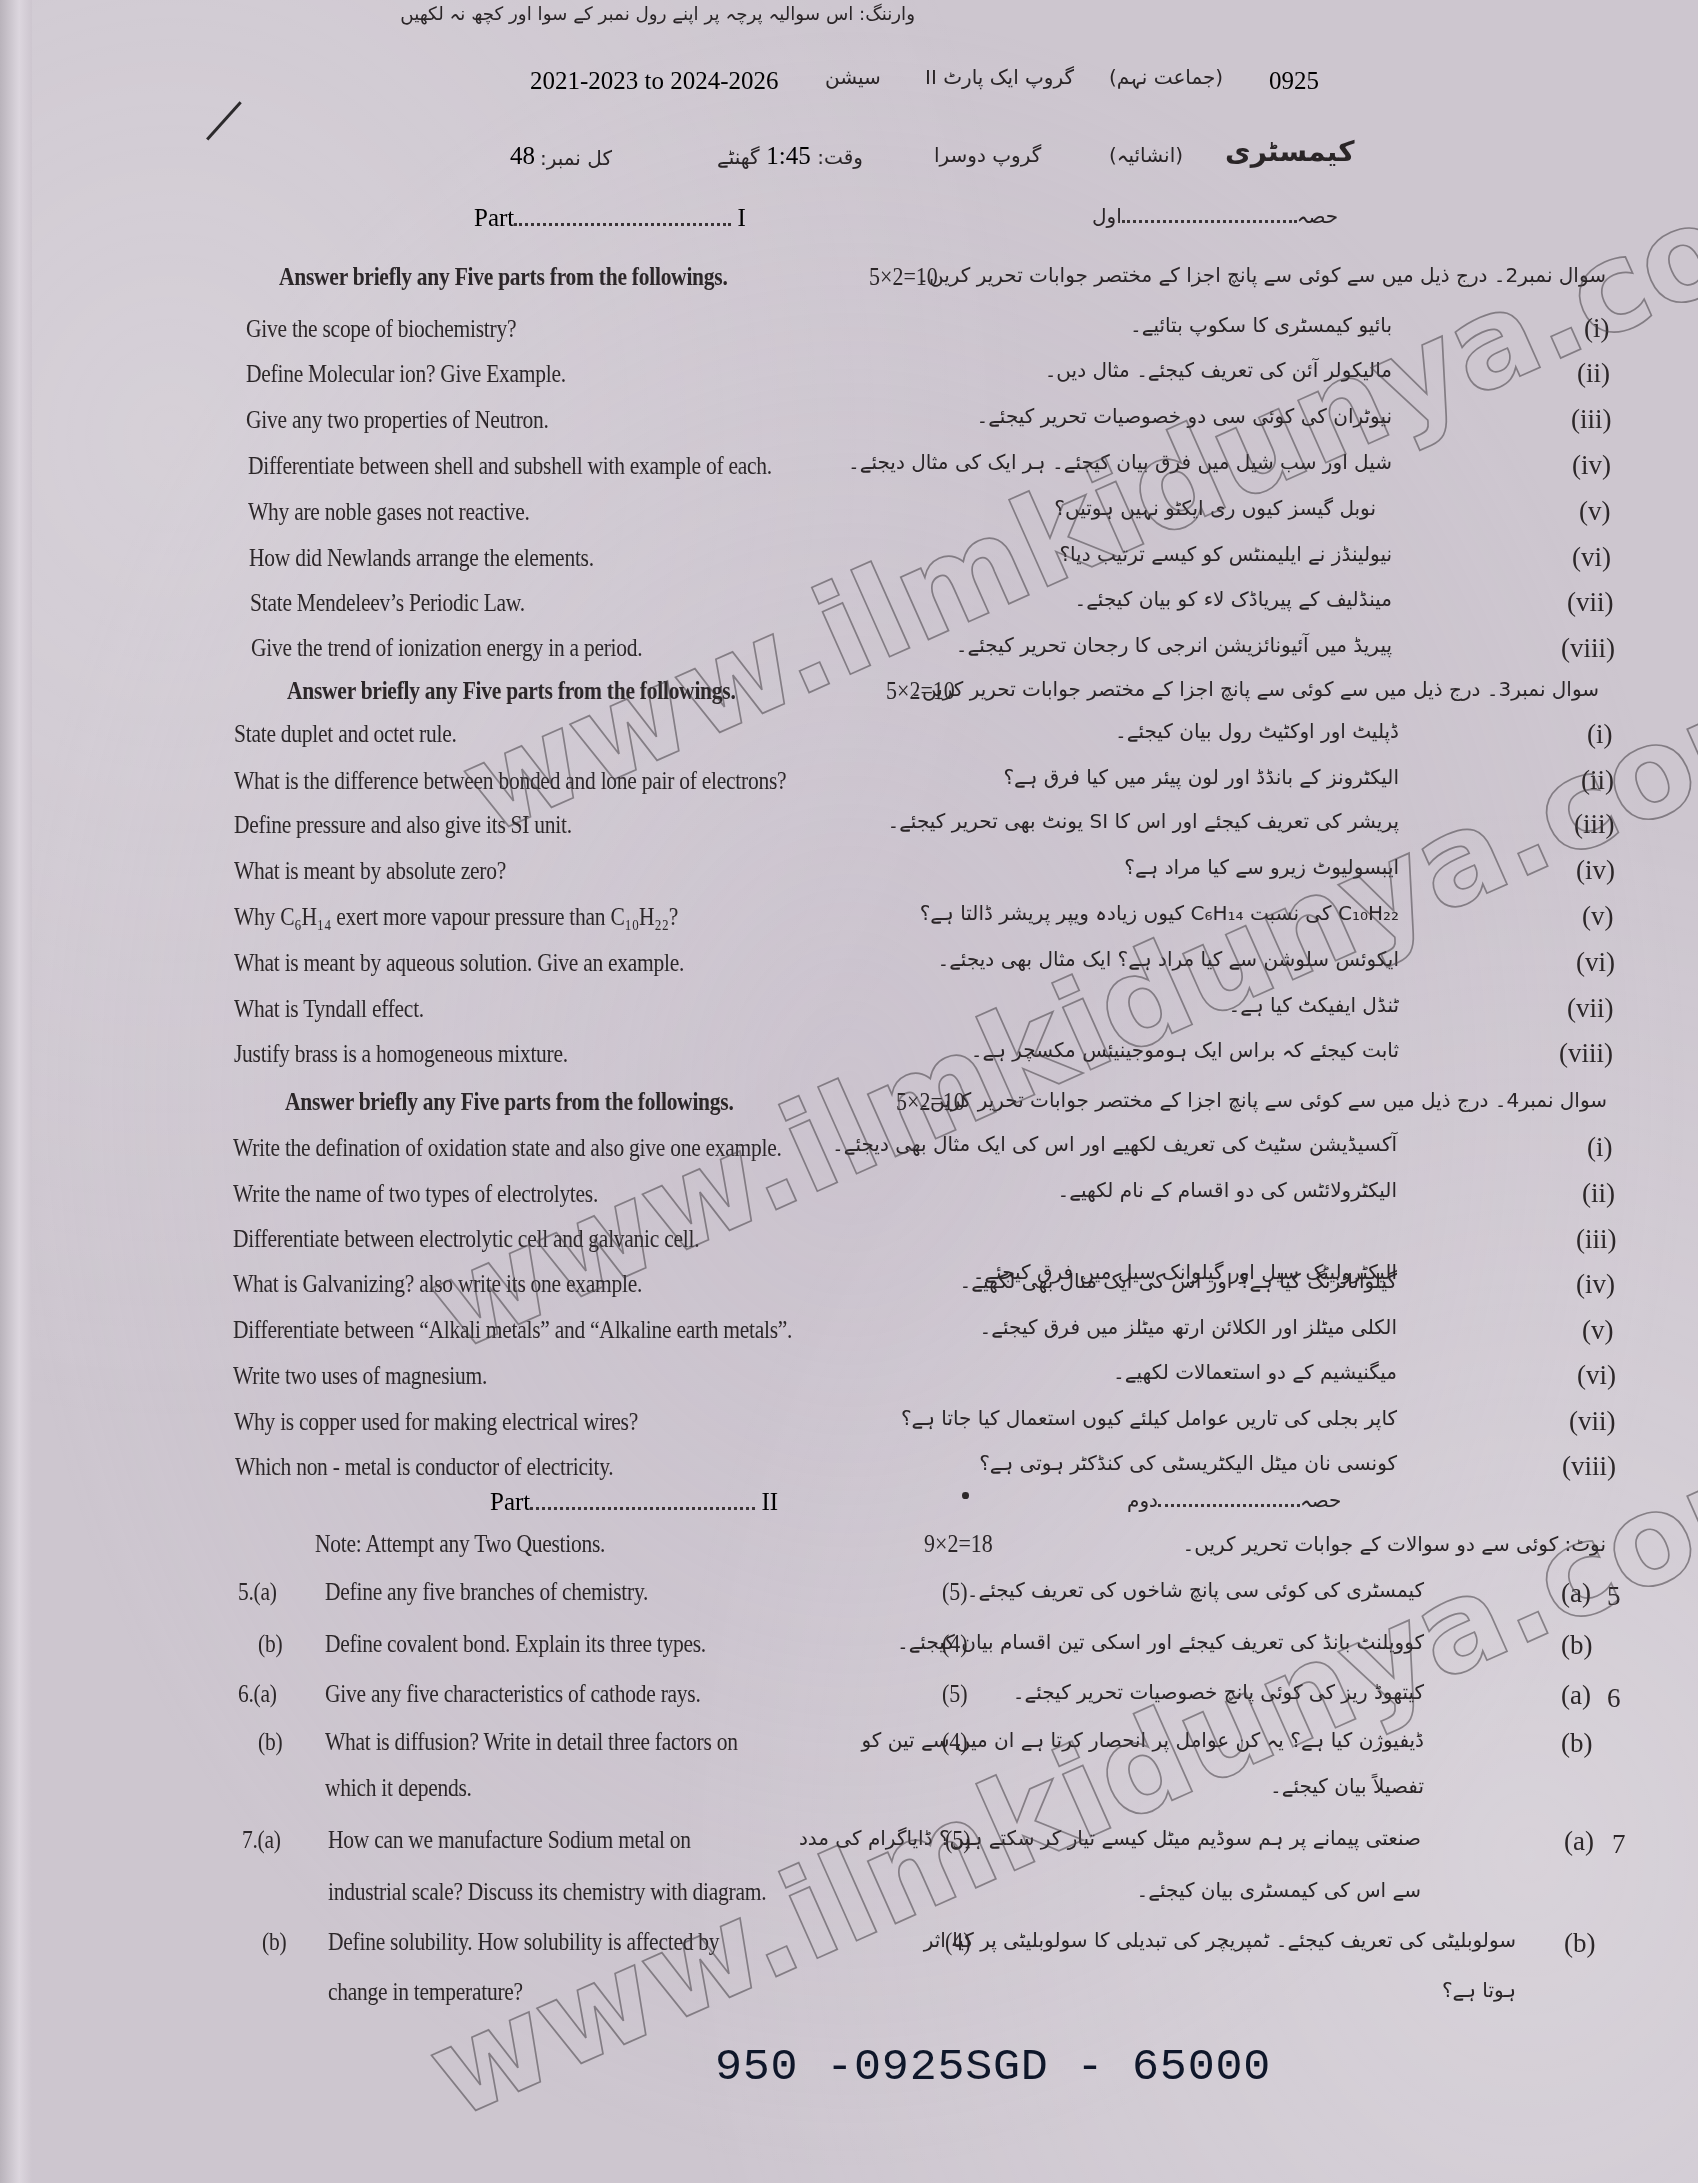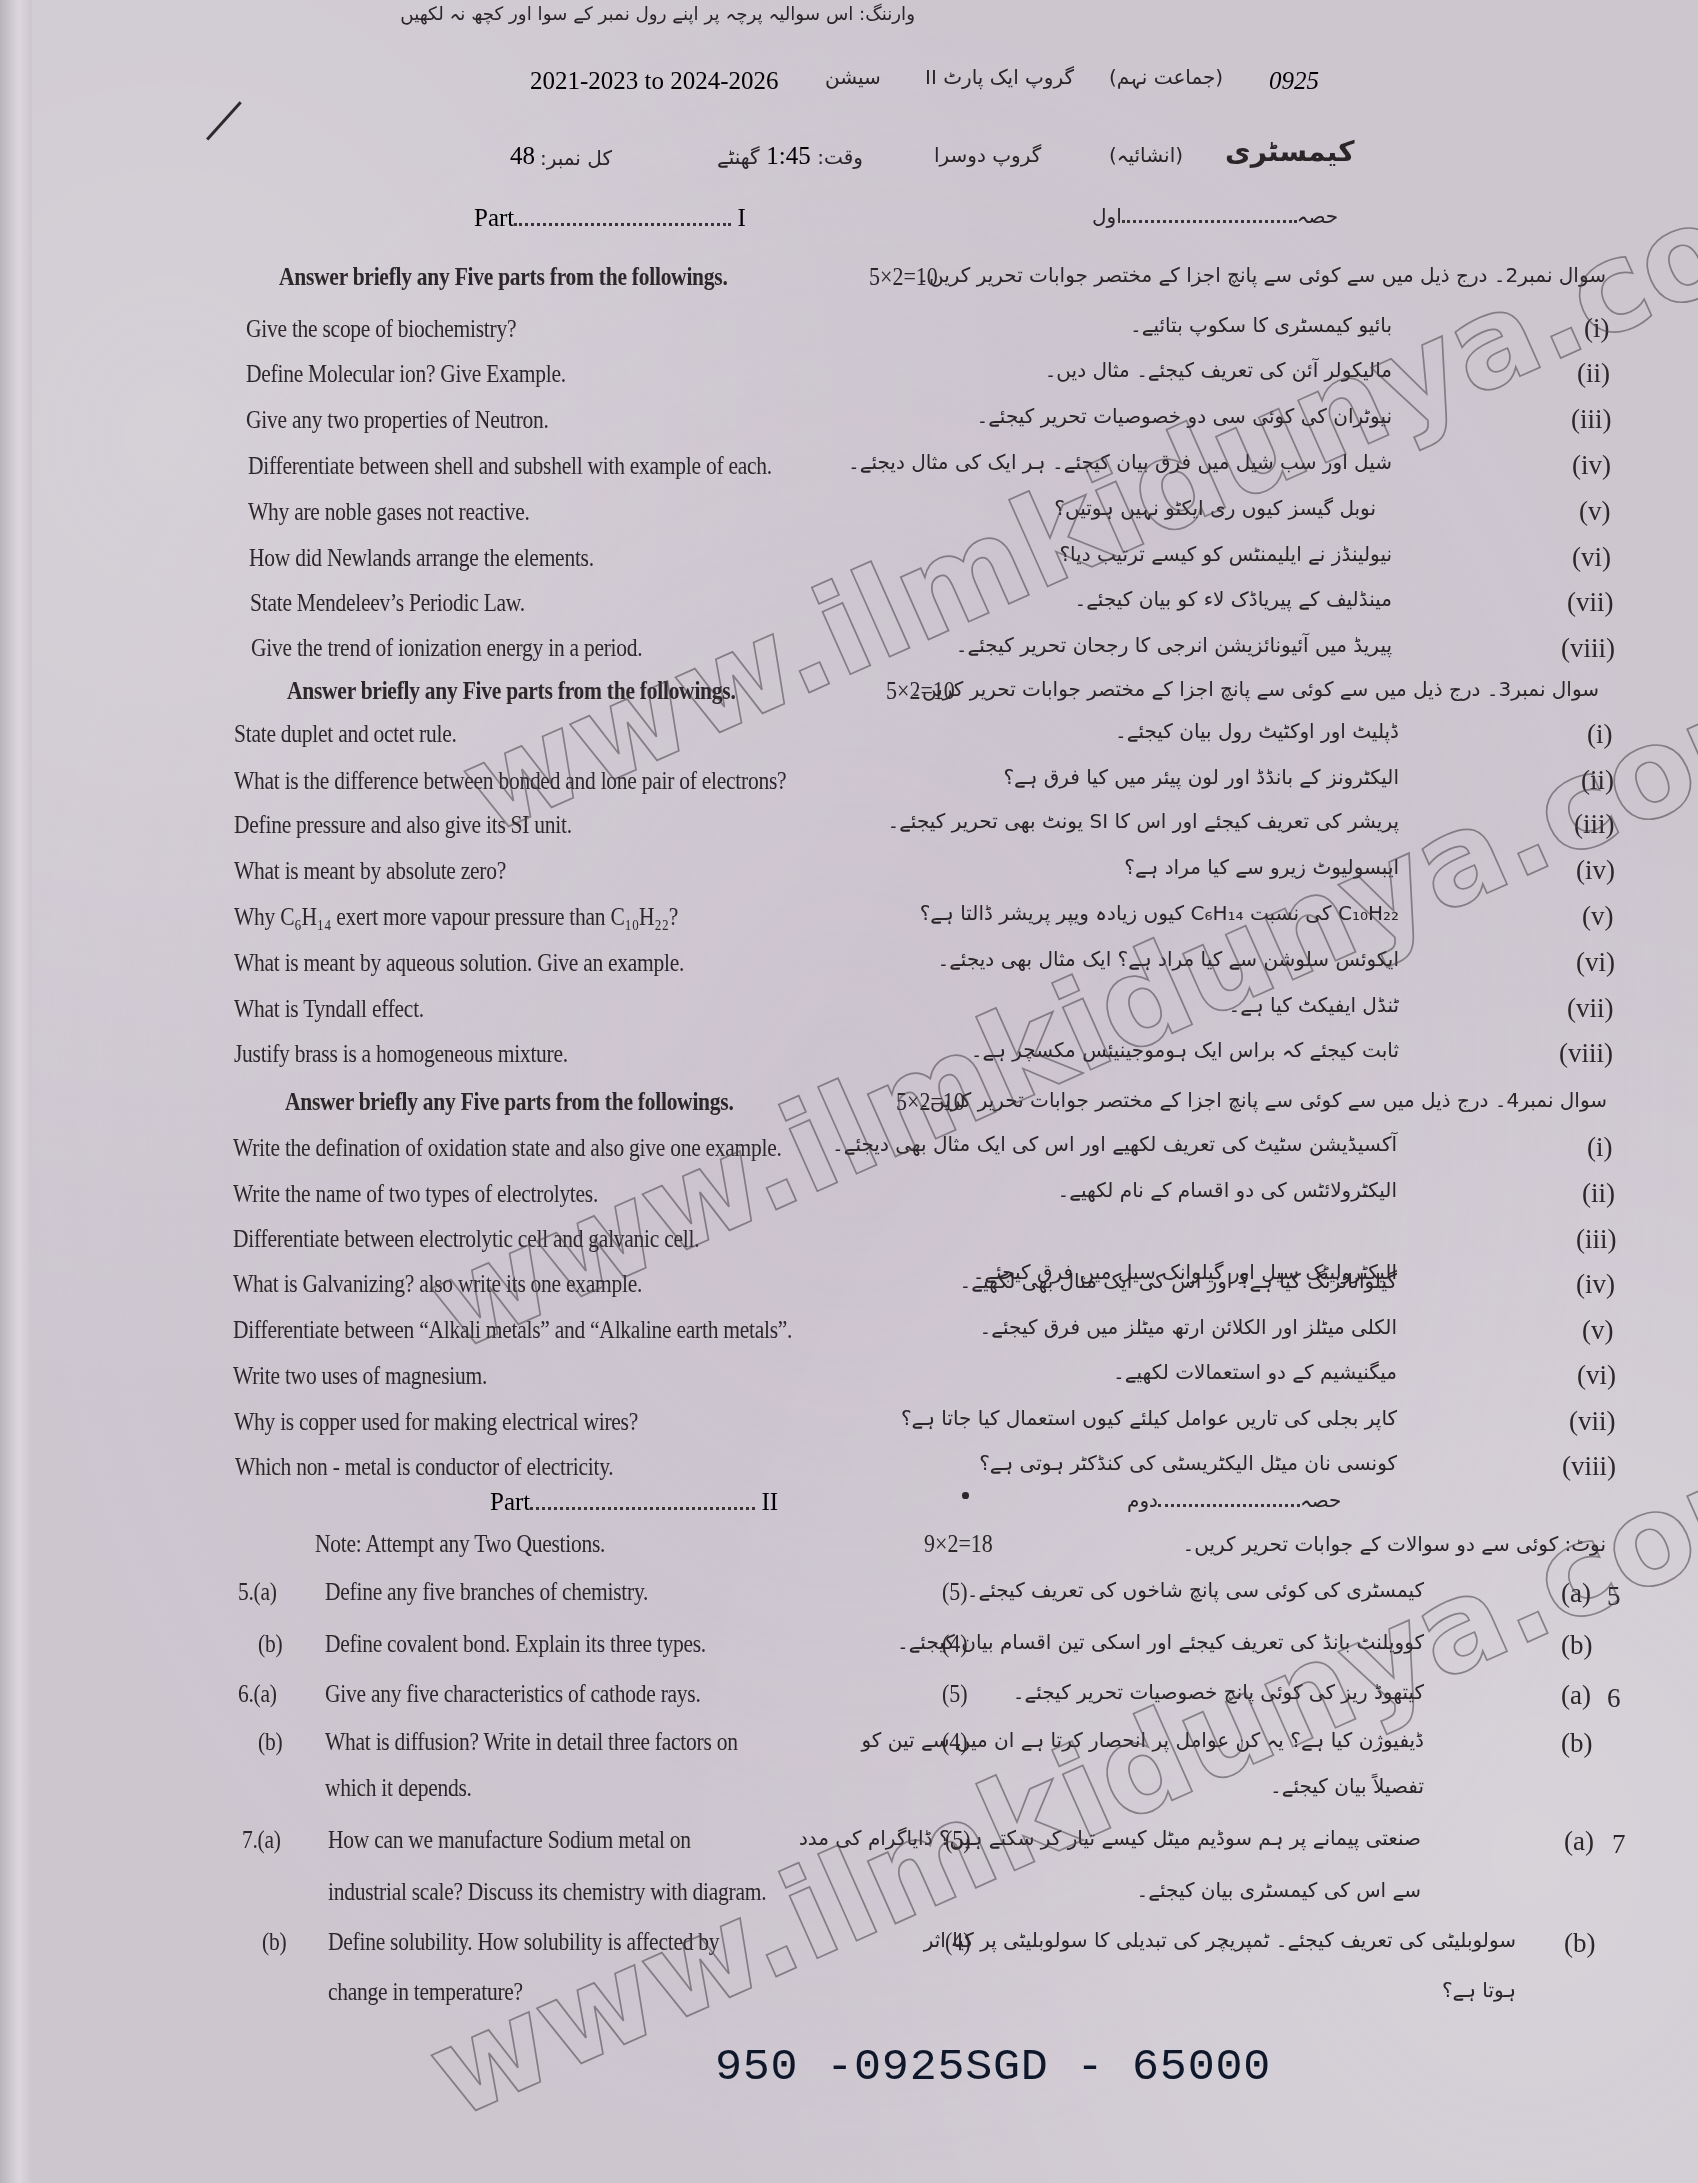--- a/index.html
+++ b/index.html
@@ -35,21 +35,21 @@
 <div class="left-fold"></div>
 
 <div class="pen" style="left:207px; top:138px; width:50px; transform:rotate(-48deg);"></div>
 
 <div class="abs ur" style="right:784px; top:3.3px; font-size:18.3px;">وارننگ: اس سوالیہ پرچہ پر اپنے رول نمبر کے سوا اور کچھ نہ لکھیں</div>
 
 <div class="abs hdr" style="left:530px; top:67px;">2021-2023 to 2024-2026</div>
 <div class="abs ur" style="left:825px; top:65px; direction:rtl;">سیشن</div>
 <div class="abs ur" style="left:925px; top:65px;">گروپ ایک پارٹ II</div>
 <div class="abs ur" style="left:1109px; top:65px;">(جماعت نہم)</div>
-<div class="abs hdr" style="left:1269px; top:67px;font-style:italic;">0925</div>
+<div class="abs hdr" style="left:1269px; top:67px;">0925</div>
 
 <div class="abs" style="left:510px; top:142px; display:flex; gap:5px; align-items:flex-end;">
   <span class="hdr">48</span>
   <span class="ur">کل نمبر:</span>
 </div>
 <div class="abs" style="left:717px; top:142px; display:flex; gap:6.7px; align-items:baseline;">
   <span class="ur">گھنٹے</span>
   <span class="hdr">1:45</span>
   <span class="ur">وقت:</span>
 </div>

